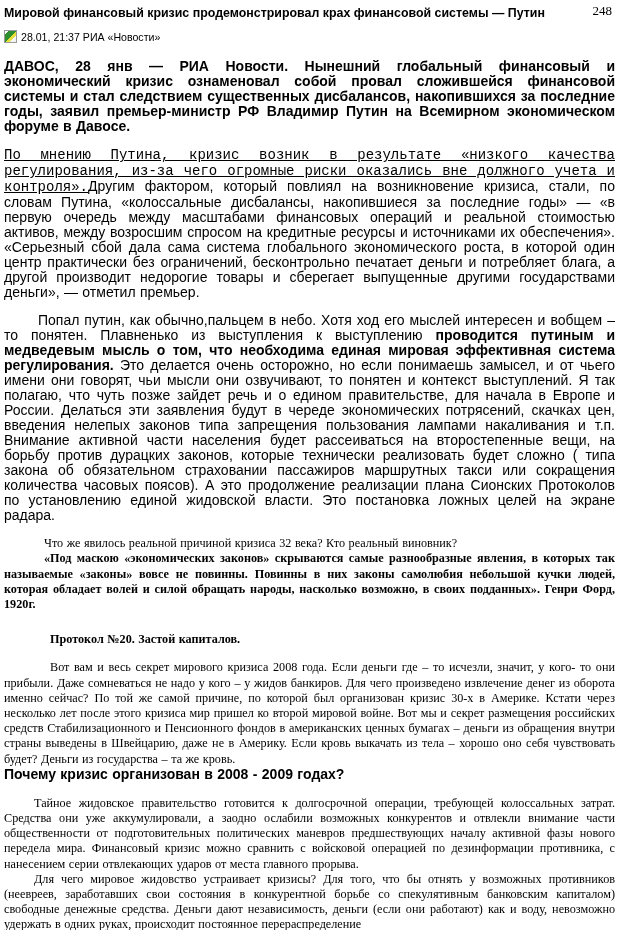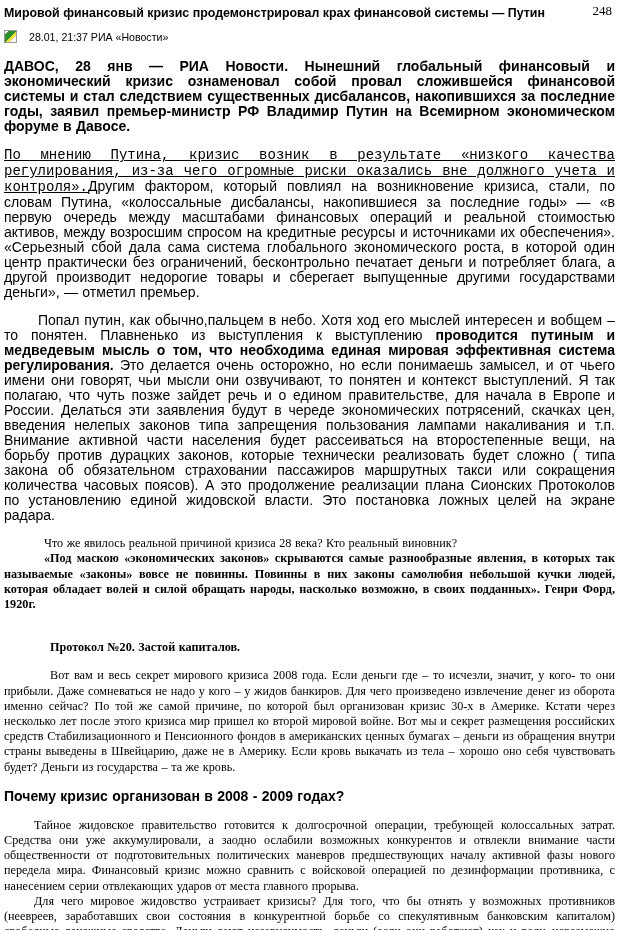--- a/index.html
+++ b/index.html
@@ -19,21 +19,21 @@
     position: absolute; top: 3px; right: 8px;
     font: 13px "Liberation Serif", serif;
   }
   .title {
     font: bold 12.4px "Liberation Sans", sans-serif;
     line-height: 1.3;
     padding-right: 50px;
     margin-top: 0;
   }
   .byline {
-    display: flex; align-items: center; gap: 12px;
+    display: flex; align-items: center; gap: 4px;
     margin-top: 9px;
     font: 10.6px "Liberation Sans", sans-serif;
   }
   .ria-icon {
     display: inline-block; width: 13px; height: 13px;
     border: 1px solid #9a9a9a;
     background:
       linear-gradient(135deg, #ffffff 0 18%, #2f8f2f 18% 52%, #e9df3b 52% 72%, #f5f5f5 72%);
   }
   .para {
@@ -59,21 +59,21 @@
   <div class="page-number">248</div>
   <h1 class="title">Мировой финансовый кризис продемонстрировал крах финансовой системы — Путин</h1>
   <div class="byline">
     <span class="ria-icon"></span>
     <span>28.01, 21:37 РИА «Новости»</span>
   </div>
   <div>
       <p class="para sans bold" style="margin-top: 16px; text-indent: 0px; text-align: justify;"><span>ДАВОС, 28 янв — РИА Новости. Нынешний глобальный финансовый и экономический кризис ознаменовал собой провал сложившейся финансовой системы и стал следствием существенных дисбалансов, накопившихся за последние годы, заявил премьер-министр РФ Владимир Путин на Всемирном экономическом форуме в Давосе.</span></p>
       <p class="para sans" style="margin-top: 13px; text-indent: 0px; text-align: justify;"><span class="seg-underline">По мнению Путина, кризис возник в результате «низкого качества регулирования, из-за чего огромные риски оказались вне должного учета и контроля».</span><span>Другим фактором, который повлиял на возникновение кризиса, стали, по словам Путина, «колоссальные дисбалансы, накопившиеся за последние годы» — «в первую очередь между масштабами финансовых операций и реальной стоимостью активов, между возросшим спросом на кредитные ресурсы и источниками их обеспечения». «Серьезный сбой дала сама система глобального экономического роста, в которой один центр практически без ограничений, бесконтрольно печатает деньги и потребляет блага, а другой производит недорогие товары и сберегает выпущенные другими государствами деньги», — отметил премьер.</span></p>
       <p class="para sans" style="margin-top: 13px; text-indent: 34px; text-align: justify;"><span>Попал путин, как обычно,пальцем в небо. Хотя ход его мыслей интересен и вобщем – то понятен. Плавненько из выступления к выступлению </span><span class="seg-bold">проводится путиным и медведевым мысль о том, что необходима единая мировая эффективная система регулирования.</span><span> Это делается очень осторожно, но если понимаешь замысел, и от чьего имени они говорят, чьи мысли они озвучивают, то понятен и контекст выступлений. Я так полагаю, что чуть позже зайдет речь и о едином правительстве, для начала в Европе и России. Делаться эти заявления будут в череде экономических потрясений, скачках цен, введения нелепых законов типа запрещения пользования лампами накаливания и т.п. Внимание активной части населения будет рассеиваться на второстепенные вещи, на борьбу против дурацких законов, которые технически реализовать будет сложно ( типа закона об обязательном страховании пассажиров маршрутных такси или сокращения количества часовых поясов). А это продолжение реализации плана Сионских Протоколов по установлению единой жидовской власти. Это постановка ложных целей на экране радара.</span></p>
-      <p class="para serif" style="margin-top: 13px; text-indent: 40px; text-align: left;"><span>Что же явилось реальной причиной кризиса 28 века? Кто реальный виновник?</span></p>
+      <p class="para serif" style="margin-top: 13px; text-indent: 40px; text-align: left;"><span>Что же явилось реальной причиной кризиса 32 века? Кто реальный виновник?</span></p>
       <p class="para serif bold" style="margin-top: 0px; text-indent: 40px; text-align: justify;"><span>«Под маскою «экономических законов» скрываются самые разнообразные явления, в которых так называемые «законы» вовсе не повинны. Повинны в них законы самолюбия небольшой кучки людей, которая обладает волей и силой обращать народы, насколько возможно, в своих подданных». Генри Форд, 1920г.</span></p>
-      <p class="para serif bold" style="margin-top: 28px; text-indent: 46px; text-align: left;"><span>Протокол №20. Застой капиталов.</span></p>
+      <p class="para serif bold" style="margin-top: 20px; text-indent: 46px; text-align: left;"><span>Протокол №20. Застой капиталов.</span></p>
       <p class="para serif" style="margin-top: 13px; text-indent: 46px; text-align: justify;"><span>Вот вам и весь секрет мирового кризиса 2008 года. Если деньги где – то исчезли, значит, у кого- то они прибыли. Даже сомневаться не надо у кого – у жидов банкиров. Для чего произведено извлечение денег из оборота именно сейчас? По той же самой причине, по которой был организован кризис 30-х в Америке. Кстати через несколько лет после этого кризиса мир пришел ко второй мировой войне. Вот мы и секрет размещения российских средств Стабилизационного и Пенсионного фондов в американских ценных бумагах – деньги из обращения внутри страны выведены в Швейцарию, даже не в Америку. Если кровь выкачать из тела – хорошо оно себя чувствовать будет? Деньги из государства – та же кровь.</span></p>
-      <p class="para sans bold" style="margin-top: 14px; text-indent: 0px; text-align: left;"><span>Почему кризис организован в 2008 - 2009 годах?</span></p>
+      <p class="para sans bold" style="text-indent: 0px; text-align: left;"><span>Почему кризис организован в 2008 - 2009 годах?</span></p>
       <p class="para serif" style="margin-top: 14px; text-indent: 30px; text-align: justify;"><span>Тайное жидовское правительство готовится к долгосрочной операции, требующей колоссальных затрат. Средства они уже аккумулировали, а заодно ослабили возможных конкурентов и отвлекли внимание части общественности от подготовительных политических маневров предшествующих  началу активной фазы нового передела мира. Финансовый кризис можно сравнить с  войсковой операцией по дезинформации  противника, с нанесением серии отвлекающих ударов от места главного прорыва.</span></p>
       <p class="para serif" style="margin-top: 0px; text-indent: 30px; text-align: justify;"><span>Для чего мировое жидовство устраивает кризисы? Для того, что бы отнять у возможных противников (неевреев, заработавших свои состояния в конкурентной борьбе со спекулятивным банковским капиталом) свободные денежные средства. Деньги дают независимость, деньги (если они работают) как и воду, невозможно удержать в одних руках, происходит постоянное перераспределение</span></p>
     </div>
 </div>
 
 </body></html>

